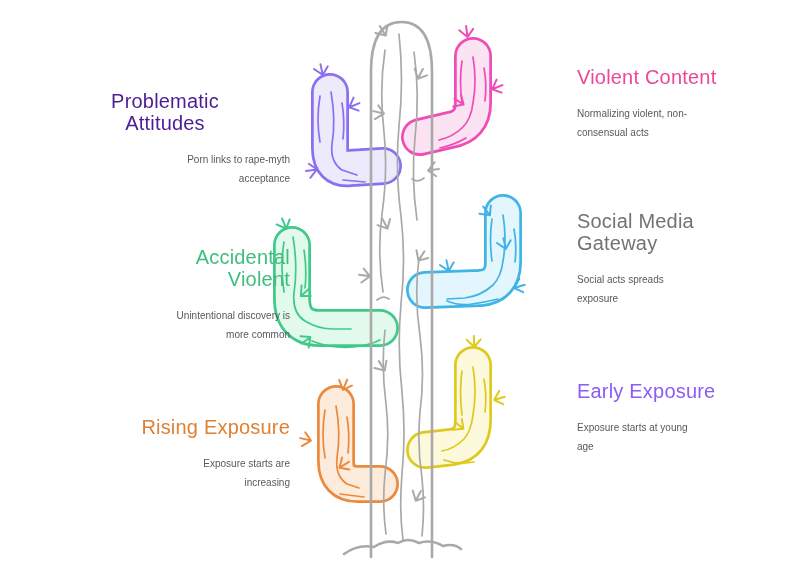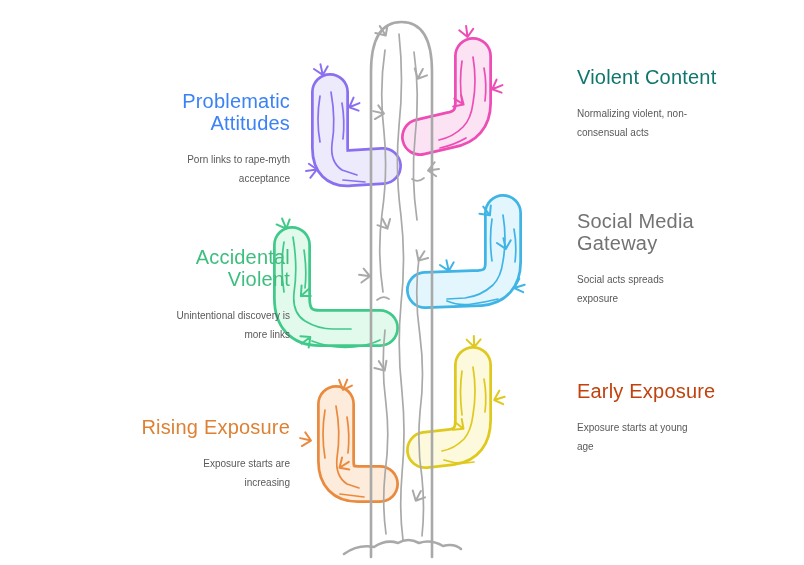--- a/index.html
+++ b/index.html
@@ -143,51 +143,51 @@
         <use href="#sp" class="spine" transform="translate(367,276) rotate(-85)"></use>
         <use href="#sp" class="spine" transform="translate(383,368) rotate(-35)"></use>
         <use href="#sp" class="spine" transform="translate(417,498) rotate(25)"></use>
       </g>
     </g>
 
     <path class="trunk-line" fill="none" d="M 344 554 Q 358 544 374 547 Q 386 539 398 543 Q 408 537 419 543 Q 431 539 443 546 Q 454 543 461 549" stroke="#A9A9A9"></path>
   </svg>
 
   <div class="label-block label-left" style="top:90px">
-    <div class="item-title" style="color: #3b82f6;">Problematic
+    <div class="item-title" style="color: #4c1d95; text-align: center;">Problematic
 Attitudes</div>
     <div class="item-desc">Porn links to rape-myth
 acceptance</div>
   </div>
 
   <div class="label-block label-left" style="top:246px">
     <div class="item-title" style="color: rgb(62, 190, 126);">Accidental
 Violent</div>
     <div class="item-desc">Unintentional discovery is
-more links</div>
+more common</div>
   </div>
 
   <div class="label-block label-left" style="top:416px">
     <div class="item-title" style="color: rgb(221, 129, 52);">Rising Exposure</div>
     <div class="item-desc">Exposure starts are
 increasing</div>
   </div>
 
   <div class="label-block label-right" style="top:66px">
-    <div class="item-title" style="color: #0f766e;">Violent Content</div>
+    <div class="item-title" style="color: #ec4899;">Violent Content</div>
     <div class="item-desc">Normalizing violent, non-
 consensual acts</div>
   </div>
 
   <div class="label-block label-right" style="top:210px">
     <div class="item-title" style="color: #737373;">Social Media
 Gateway</div>
     <div class="item-desc">Social acts spreads
 exposure</div>
   </div>
 
   <div class="label-block label-right" style="top:380px">
-    <div class="item-title" style="color: #c2410c;">Early Exposure</div>
+    <div class="item-title" style="color: #8b5cf6;">Early Exposure</div>
     <div class="item-desc">Exposure starts at young
 age</div>
   </div>
 
 </div>
 
 </body></html>

